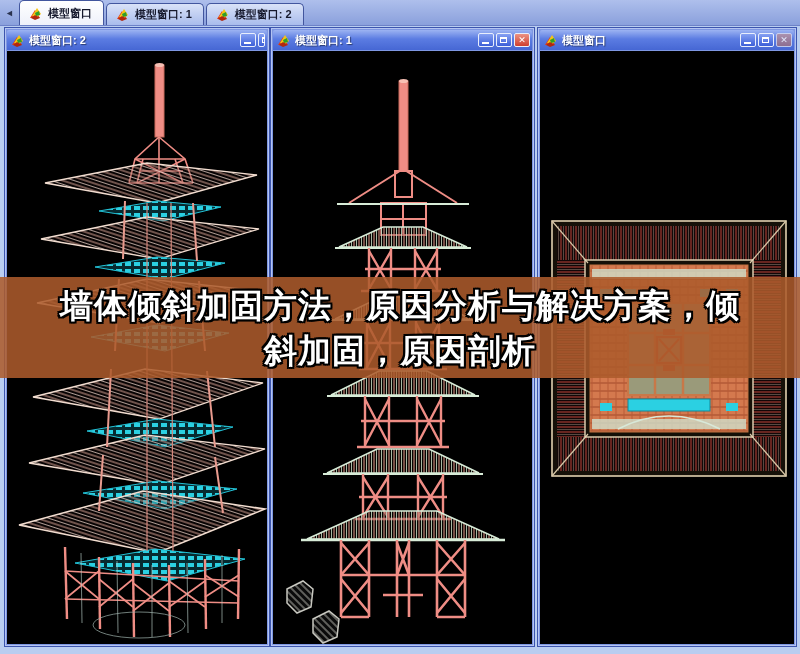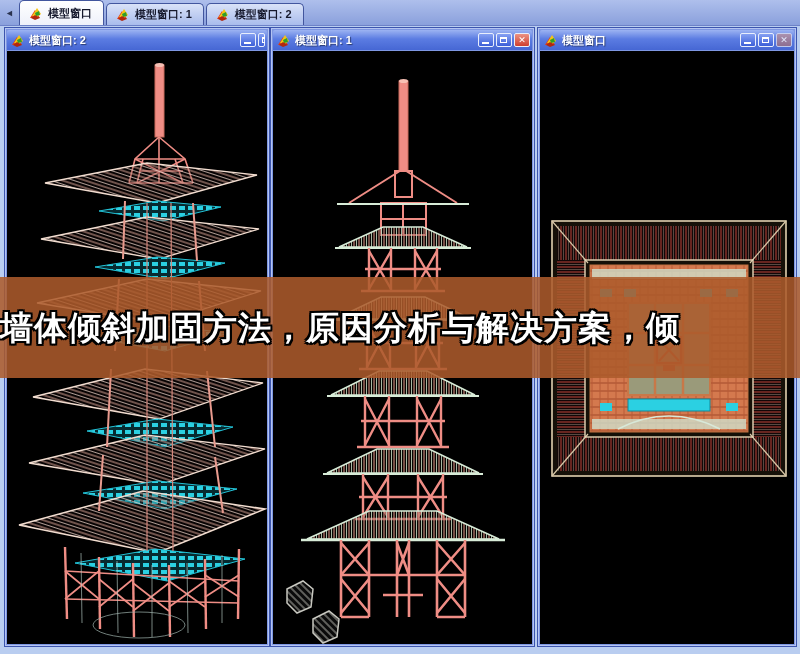--- a/index.html
+++ b/index.html
@@ -42,22 +42,22 @@
   .tbtn.close.faded{background:linear-gradient(#b791a0,#9e6f80);border-color:#d8dcf0;opacity:.8;}
   .clip{width:7px;overflow:hidden;display:flex;}
   .canvas{position:absolute;left:2px;top:23px;background:#000;overflow:hidden;}
   .canvas svg{display:block;}
   .win-left .canvas{width:260px;height:593px;}
   .win-mid .canvas{width:259px;height:593px;}
   .win-right .canvas{width:254px;height:593px;}
 
   
   .banner{position:absolute;left:0;top:277px;width:800px;height:101px;z-index:60;
-          background:rgba(172,91,44,0.87);display:flex;flex-direction:row;
-          align-items:center;}
+          background:rgba(172,91,44,0.87);display:flex;flex-direction:column;
+          align-items:center;justify-content:center;}
   .banner div{color:#fff;font-weight:bold;font-size:33px;line-height:45px;letter-spacing:1px;
           white-space:nowrap;
           text-shadow:-2px 0 #000,2px 0 #000,0 -2px #000,0 2px #000,
                       -2px -2px #000,2px -2px #000,-2px 2px #000,2px 2px #000;}
 </style>
 </head>
 <body>
 
 <div class="screen">
 
@@ -361,15 +361,16 @@
 
         <rect x="88" y="348" width="82" height="12" fill="#2bd0e2" stroke="#128898" stroke-width="1"></rect>
 
         <path d="M78,378 Q129,352 180,378" fill="none" stroke="#d8e8d8" stroke-width="1.6"></path>
       </svg>
     </div>
   </div>
 
   <div class="banner">
     <div>墙体倾斜加固方法，原因分析与解决方案，倾</div>
+    <div>斜加固，原因剖析</div>
   </div>
 
 </div>
 
 </body></html>

